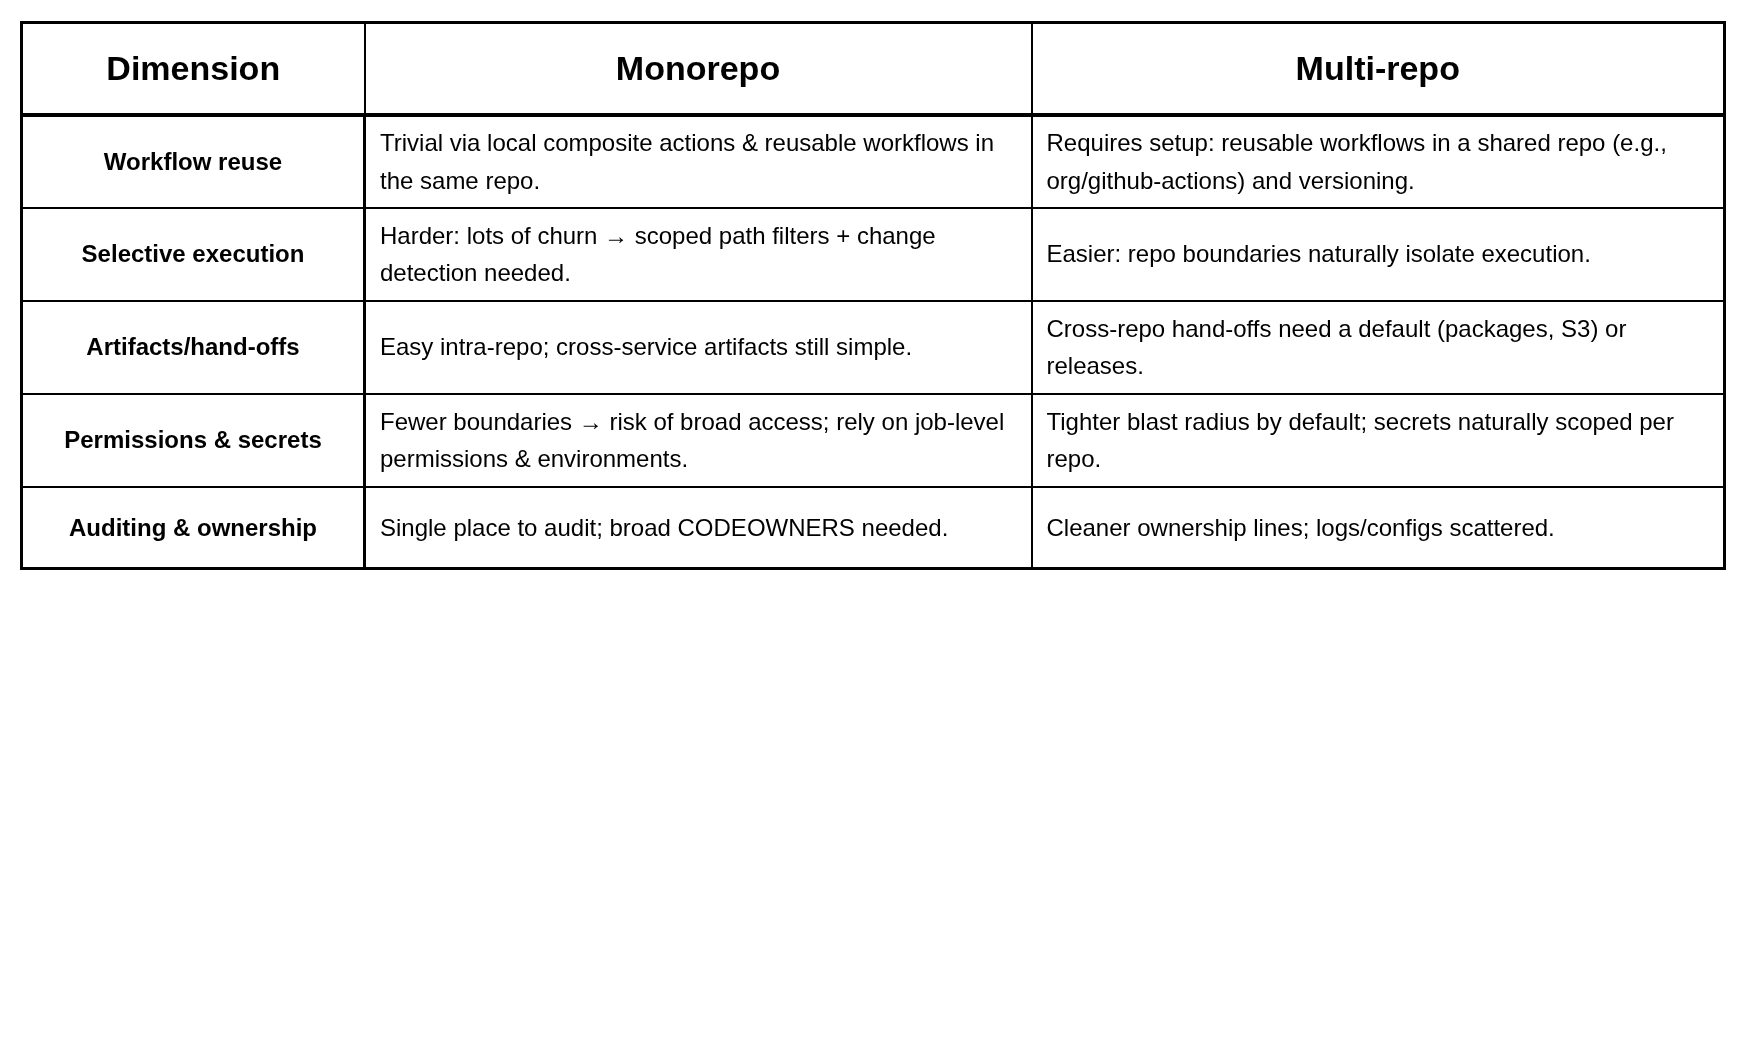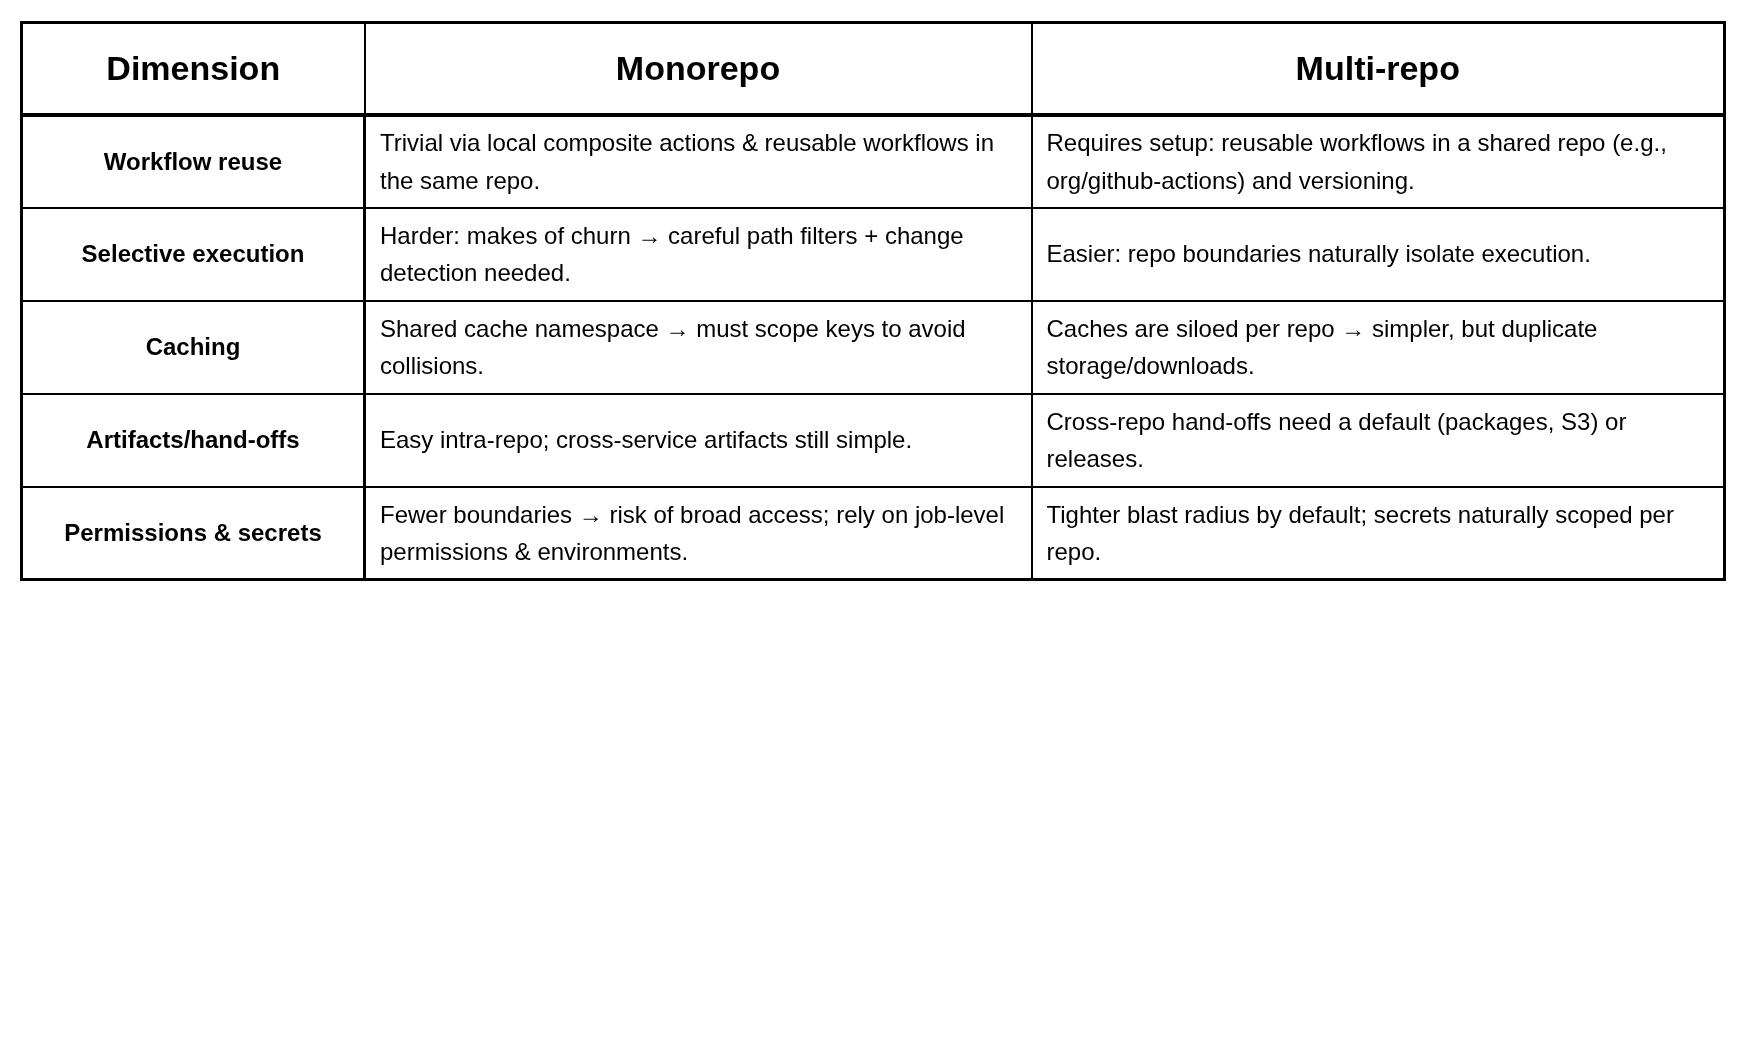--- a/index.html
+++ b/index.html
@@ -84,33 +84,33 @@
       </tr>
     </thead>
     <tbody>
       <tr>
         <td class="dim">Workflow reuse</td>
         <td class="cell">Trivial via local composite actions &amp; reusable workflows in the same repo.</td>
         <td class="cell">Requires setup: reusable workflows in a shared repo (e.g., org/github-actions) and versioning.</td>
       </tr>
       <tr>
         <td class="dim">Selective execution</td>
-        <td class="cell">Harder: makes of churn → careful path filters + change detection needed.</td>
+        <td class="cell">Harder: lots of churn → scoped path filters + change detection needed.</td>
         <td class="cell">Easier: repo boundaries naturally isolate execution.</td>
-      </tr>
-      <tr>
-        <td class="dim">Caching</td>
-        <td class="cell">Shared cache namespace → must scope keys to avoid collisions.</td>
-        <td class="cell">Caches are siloed per repo → simpler, but duplicate storage/downloads.</td>
       </tr>
       <tr>
         <td class="dim">Artifacts/hand-offs</td>
         <td class="cell">Easy intra-repo; cross-service artifacts still simple.</td>
         <td class="cell">Cross-repo hand-offs need a default (packages, S3) or releases.</td>
       </tr>
       <tr>
         <td class="dim">Permissions &amp; secrets</td>
         <td class="cell">Fewer boundaries → risk of broad access; rely on job-level permissions &amp; environments.</td>
         <td class="cell">Tighter blast radius by default; secrets naturally scoped per repo.</td>
       </tr>
+      <tr class="short-b">
+        <td class="dim">Auditing &amp; ownership</td>
+        <td class="cell">Single place to audit; broad CODEOWNERS needed.</td>
+        <td class="cell">Cleaner ownership lines; logs/configs scattered.</td>
+      </tr>
     </tbody>
   </table>
 </div>
 
 </body></html>

